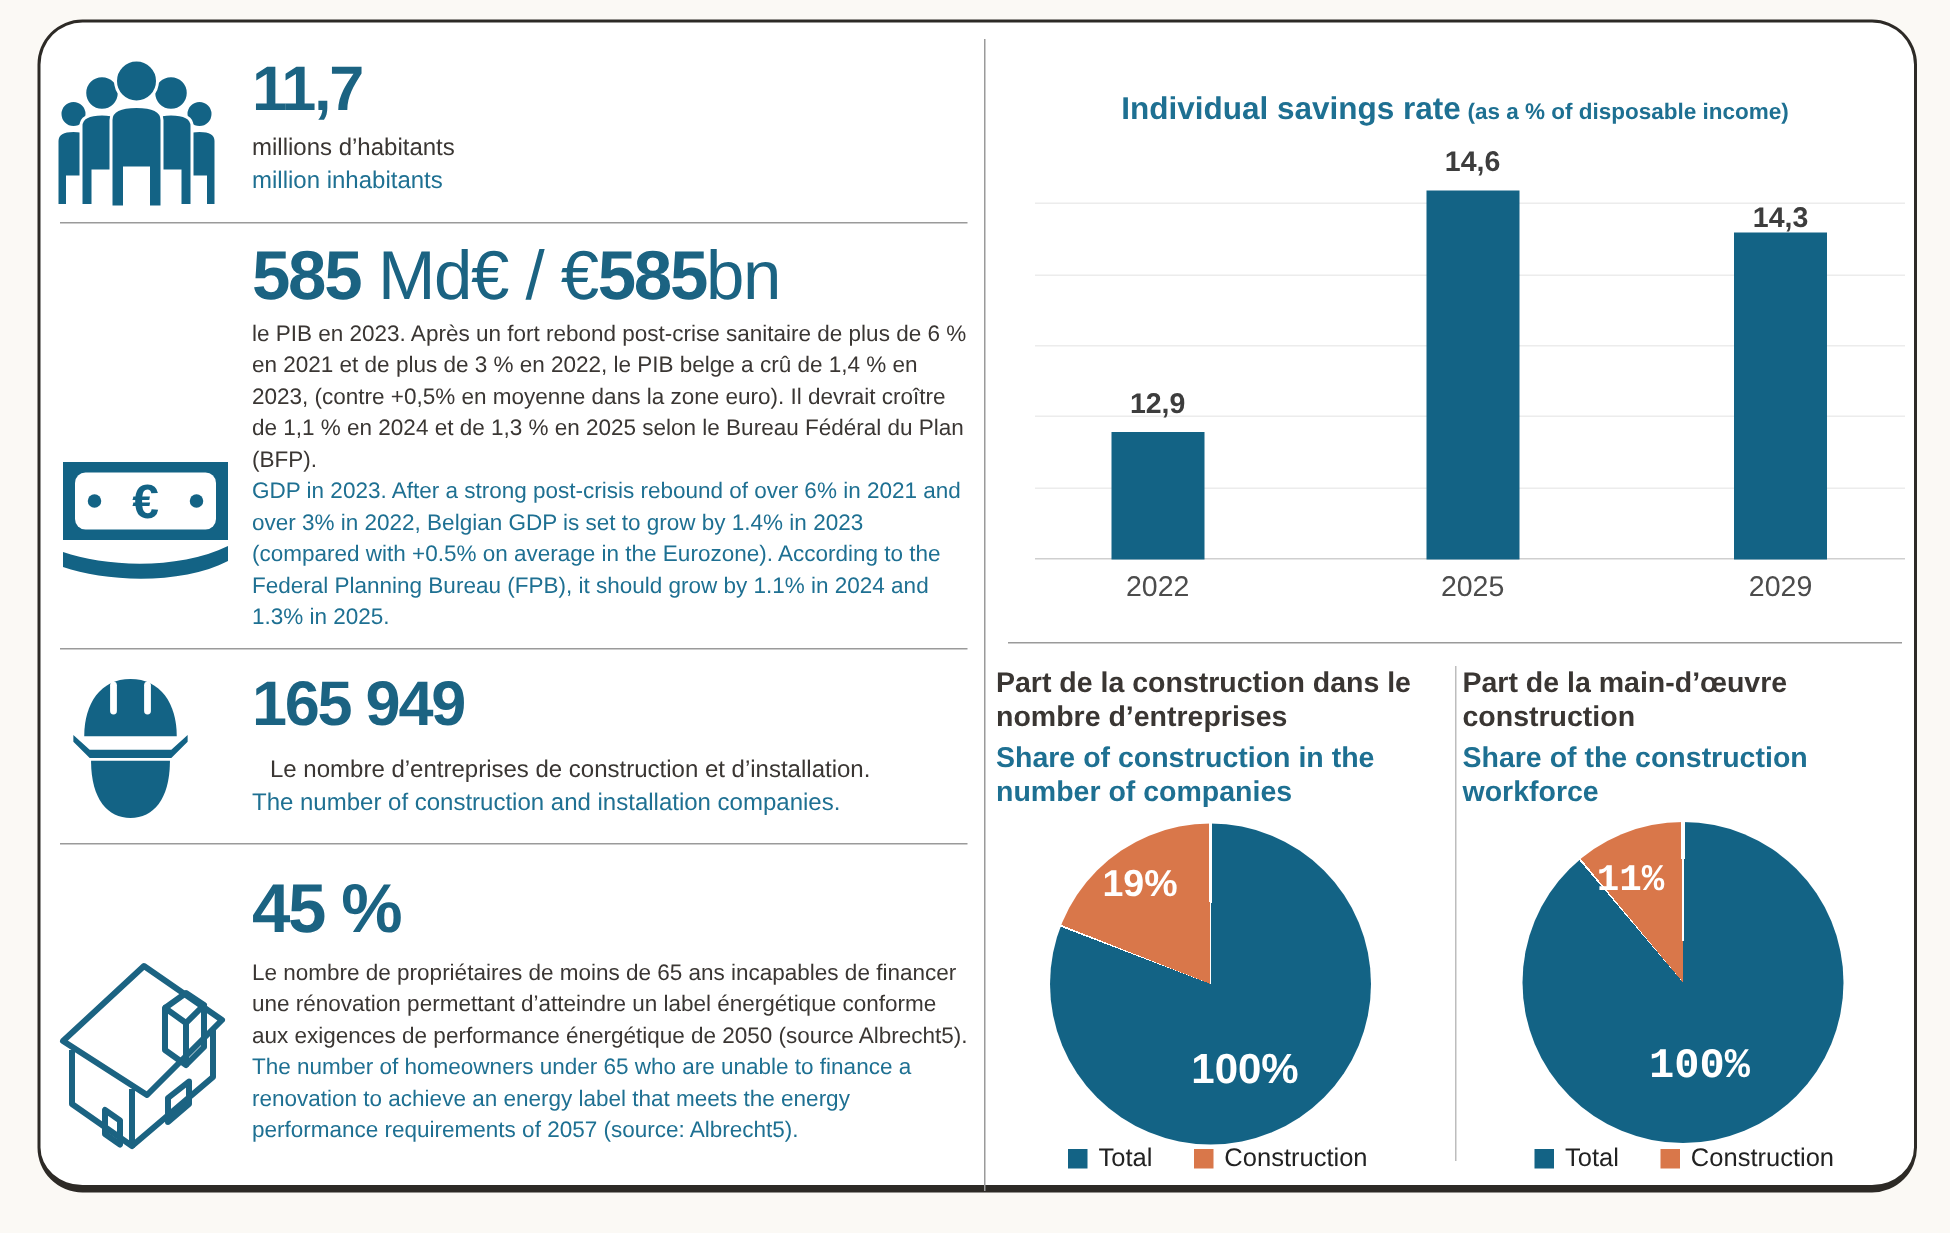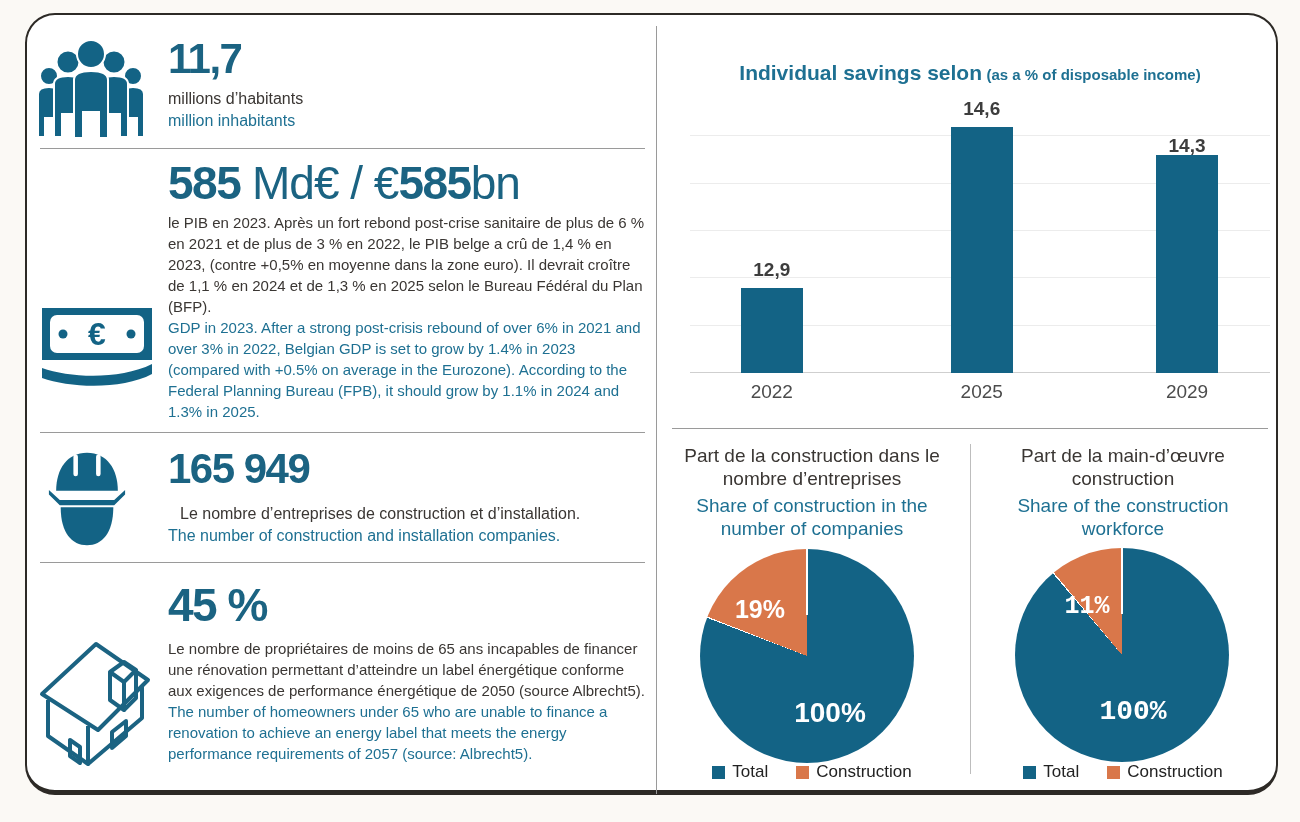--- a/index.html
+++ b/index.html
@@ -24,26 +24,26 @@
   .t-en{color:#1e7092;font-size:21px;}
   .t-note{font-size:15px;font-weight:bold;}
   .bar-plot{position:absolute;left:690px;top:89px;width:580px;height:284px;}
   .gridline{position:absolute;left:0;right:0;height:1px;background:#ececec;}
   .baseline{position:absolute;left:0;right:0;bottom:0;height:1px;background:#cfcfcf;}
   .bar{position:absolute;bottom:0;}
   .bar-value{position:absolute;text-align:center;font-weight:bold;font-size:19px;color:#3d3d3d;width:90px;}
   .bar-cat{position:absolute;text-align:center;font-size:19px;color:#4c4c4c;width:90px;top:292px;}
   .h-div-right{position:absolute;left:672px;top:428px;width:596px;height:1px;background:#9a9a9a;}
   .v-div-pies{position:absolute;left:970px;top:444px;width:1px;height:330px;background:#bdbdbd;}
-  .pie-title{position:absolute;width:296px;text-align:center;font-weight:normal;font-size:19px;line-height:23px;}
+  .pie-title{position:absolute;width:296px;font-weight:bold;font-size:19px;line-height:23px;}
   .pie-title.fr{color:#3a3633;}
   .pie-title.en{color:#1e7092;}
   .pie{position:absolute;width:214px;height:214px;border-radius:50%;}
   .pie-label{position:absolute;color:#ffffff;font-weight:bold;text-align:center;width:100px;}
-  .lbl-small{font-size:25px;margin-top:20px;}
+  .lbl-small{font-size:25px;}
   .lbl-big{font-size:28px;}
   .legend{position:absolute;width:296px;display:flex;justify-content:center;gap:28px;align-items:center;}
   .legend-item{display:flex;align-items:center;gap:7px;}
   .legend-swatch{width:13px;height:13px;display:inline-block;}
   .legend-text{font-size:17px;color:#222222;}
   .icon-box{position:absolute;}
 </style>
 </head>
 <body>
 
@@ -120,21 +120,21 @@
         <path d="M76,44 L76,72 L90,82 L90,54 Z"></path>
         <path d="M76,44 L90,34 L102,42 L90,54"></path>
         <path d="M90,82 L102,70 L102,42"></path>
       </g>
     </svg>
   </div>
 
   <div class="v-div-main"></div>
 
   <div class="chart-title" style="top:61px;">
-    <span class="t-en">Individual savings selon</span>
+    <span class="t-en">Individual savings rate</span>
     <span class="t-en t-note">(as a % of disposable income)</span>
   </div>
   <div class="bar-plot">
       <div class="gridline" style="bottom: 47.3333px;"></div>
       <div class="gridline" style="bottom: 94.6667px;"></div>
       <div class="gridline" style="bottom: 142px;"></div>
       <div class="gridline" style="bottom: 189.333px;"></div>
       <div class="gridline" style="bottom: 236.667px;"></div>
       <div class="baseline"></div>
       <div class="bar" style="left: 50.78px; width: 62px; height: 85.2px; background: rgb(19, 99, 133);"></div>

